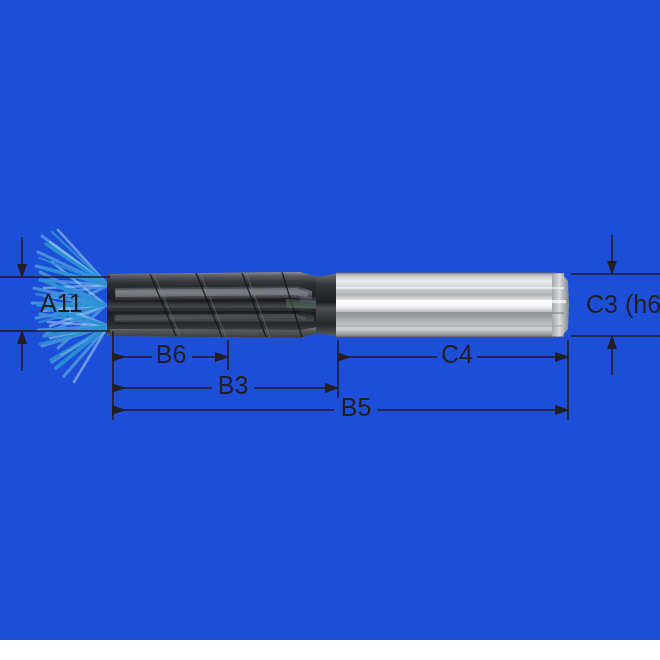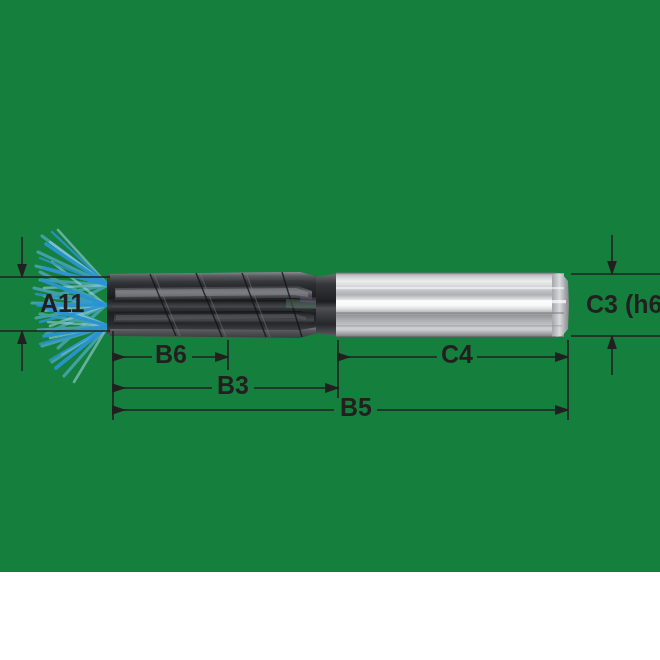--- a/index.html
+++ b/index.html
@@ -6,24 +6,23 @@
     margin: 0;
     padding: 0;
     background: #ffffff;
   }
   body {
     font-family: "Liberation Sans", sans-serif;
   }
   #stage {
     position: relative;
     width: 660px;
-    height: 572px;
-    background: #15803d;
+    height: 640px;
+    background: #1d4ed8;
     overflow: hidden;
-    font-weight: bold;
   }
   #drawing {
     position: absolute;
     left: 0;
     top: 0;
     width: 660px;
     height: 660px;
   }
   .dim-label {
     font-family: "Liberation Sans", sans-serif;

